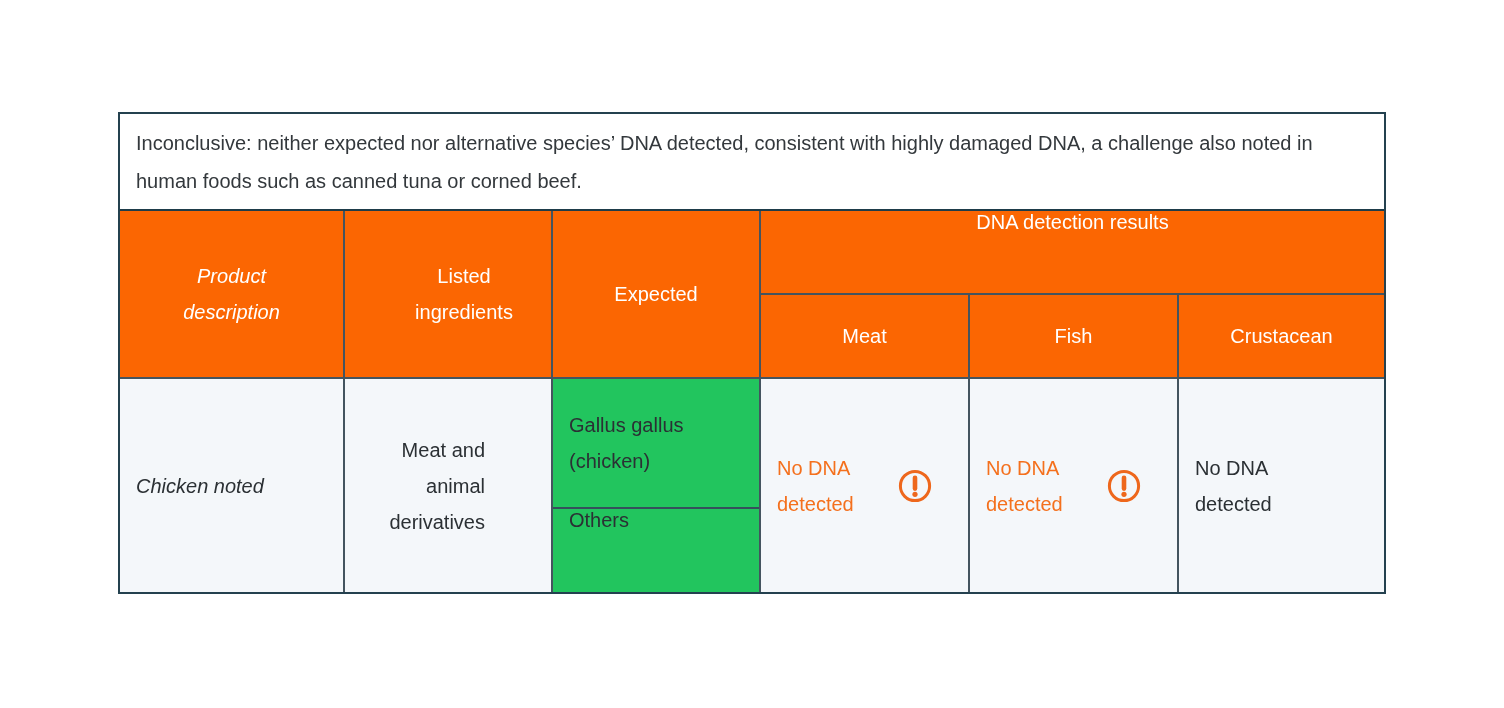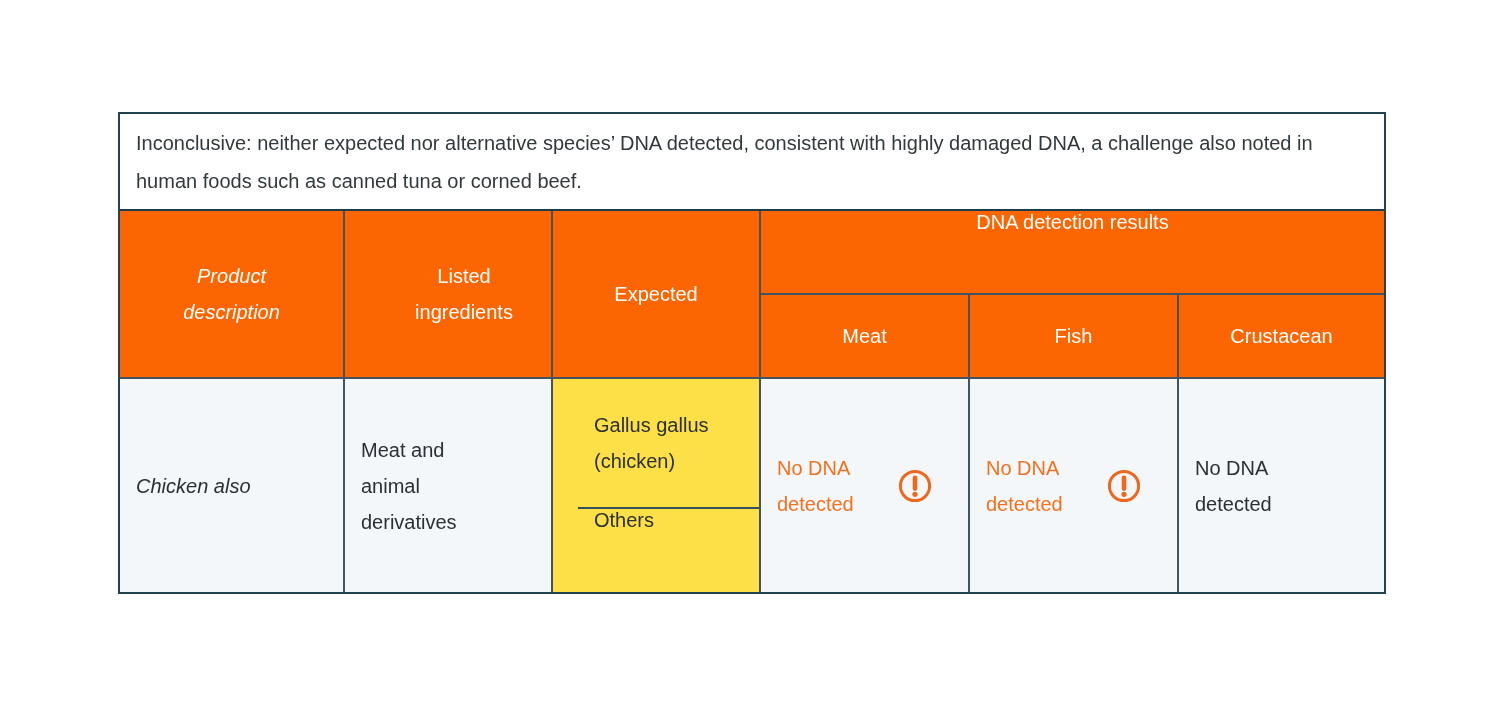--- a/index.html
+++ b/index.html
@@ -105,32 +105,31 @@
     border-right: 2px solid #44545F;
     background: #F4F7FA;
     color: #2B3034;
     font-size: 20px;
     line-height: 36px;
     display: flex;
     align-items: center;
     padding-left: 16px;
   }
   .bcell.last { border-right: none; }
-  .wrap-120 { display: inline-block; max-width: 124px; }
+  .wrap-120 { display: inline-block; max-width: 124px; text-align: right; }
   .wrap-140 { display: inline-block; max-width: 150px; }
   .wrap-100 { display: inline-block; max-width: 100px; }
 
   
   .expected-col {
     box-sizing: border-box;
     border-right: 2px solid #44545F;
     display: flex;
     flex-direction: column;
-    background: #fde047;
-    padding-left: 25px;
+    background: #22c55e;
   }
   .expected-top {
     box-sizing: border-box;
     height: 130px;
     border-bottom: 2px solid #35505C;
     display: flex;
     align-items: center;
     padding-left: 16px;
     font-size: 20px;
     line-height: 36px;
@@ -186,21 +185,21 @@
           </div>
           <div class="hcell c6 last">
             <span>Crustacean</span>
           </div>
         </div>
       </div>
     </div>
 
     <div class="body-region">
       <div class="bcell c1">
-        <span>Chicken also</span>
+        <span>Chicken noted</span>
       </div>
       <div class="bcell c2">
         <span class="wrap-120">Meat and animal derivatives</span>
       </div>
       <div class="expected-col c3">
         <div class="expected-top">
           <span class="wrap-140">Gallus gallus (chicken)</span>
         </div>
         <div class="expected-bottom">
           <span>Others</span>

